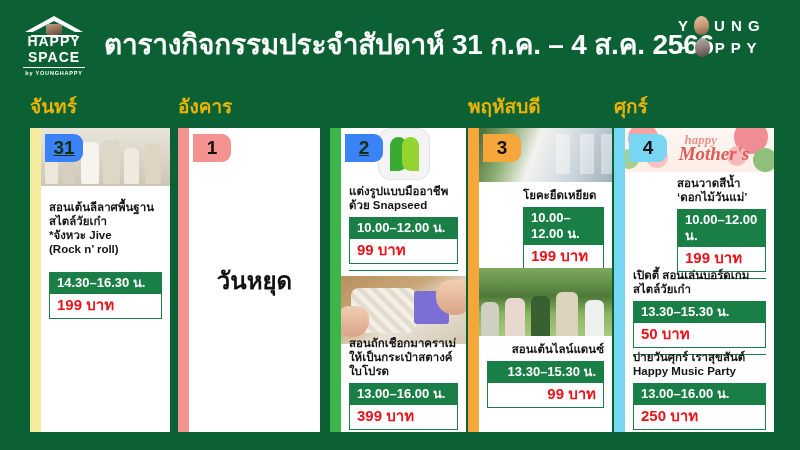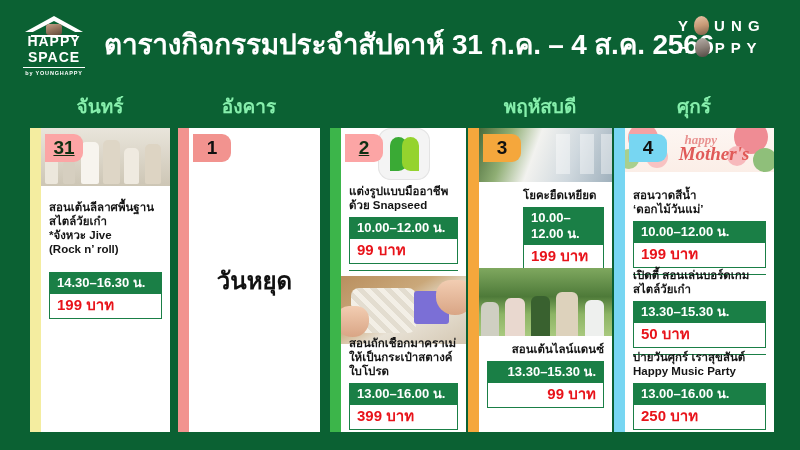--- a/index.html
+++ b/index.html
@@ -63,38 +63,38 @@
     width:15px;height:19px;border-radius:50% 50% 46% 46%;display:inline-block;
     background:linear-gradient(165deg,#e8c4a6 0%,#c79a76 50%,#7d5f48 100%);
   }
   .yh-face.dark{
     background:linear-gradient(165deg,#b9b2ac 0%,#8b8078 50%,#4f4741 100%);
   }
 
   
   .days{position:absolute;left:0;top:94px;width:800px;height:28px;}
   .day-name{
-    position:absolute;top:0;height:26px;line-height:26px;text-align:center;
-    color:#86efac;font-size:19px;font-weight:bold;white-space:nowrap;
+    position:absolute;top:0;height:26px;line-height:26px;
+    color:#eab308;font-size:19px;font-weight:bold;white-space:nowrap;
   }
 
   
   .card{
     position:absolute;top:128px;height:304px;background:#ffffff;overflow:hidden;
   }
   .stripe{position:absolute;left:0;top:0;width:11px;height:100%;}
   .card-inner{position:absolute;left:11px;top:0;right:0;bottom:0;overflow:hidden;}
 
   .daynum{
     position:absolute;left:4px;top:6px;min-width:26px;height:28px;padding:0 6px;
     border-radius:0 9px 9px 0;
     font-size:19px;font-weight:bold;line-height:28px;text-align:center;
     z-index:4;color:#111;
   }
-  .daynum.green{background:#fca5a5;color:#0f2f12;text-decoration:underline;}
+  .daynum.green{background:#3b82f6;color:#0f2f12;text-decoration:underline;}
   .daynum.pink{background:#f2938f;color:#111;}
   .daynum.orange{background:#f5a73c;color:#111;}
   .daynum.blue{background:#77d6f2;color:#111;}
 
   .photo{position:absolute;left:0;right:0;overflow:hidden;}
 
   .block{position:absolute;left:0;right:0;}
   .blk-text{
     font-size:11.5px;font-weight:bold;color:#141414;line-height:14px;
     padding:0 8px;
@@ -319,21 +319,21 @@
       <div class="flw" style="left:14%;top:42%;width:22px;height:22px;background:#f8c2c2;"></div>
       <div class="flw" style="left:-4%;top:48%;width:20px;height:20px;background:#a8cf8e;"></div>
       <div class="flw" style="right:4%;top:-18%;width:34px;height:34px;background:#ef8c94;"></div>
       <div class="flw" style="right:18%;top:40%;width:20px;height:20px;background:#f7b9bc;"></div>
       <div class="flw" style="right:-2%;top:46%;width:24px;height:24px;background:#8fbf7a;"></div>
       <div class="script1">happy</div>
       <div class="script2">Mother's</div>
     </div>
     <div class="daynum blue">4</div>
 
-    <div class="block" style="top:60px;">
+    <div class="block" style="top:48px;margin-left:44px;">
       <div class="blk-text">สอนวาดสีน้ำ</div>
       <div class="blk-text">‘ดอกไม้วันแม่’</div>
       <div class="badge">
         <div class="time">10.00–12.00 น.</div>
         <div class="price">199 บาท</div>
       </div>
       <div class="hr-sep"></div>
     </div>
 
     <div class="block" style="top:140px;">

